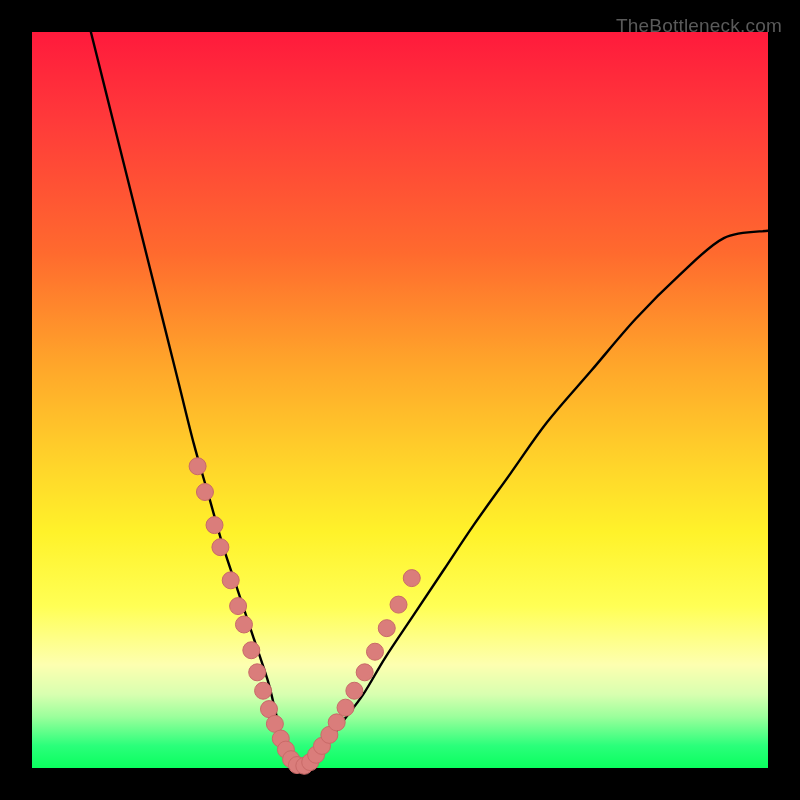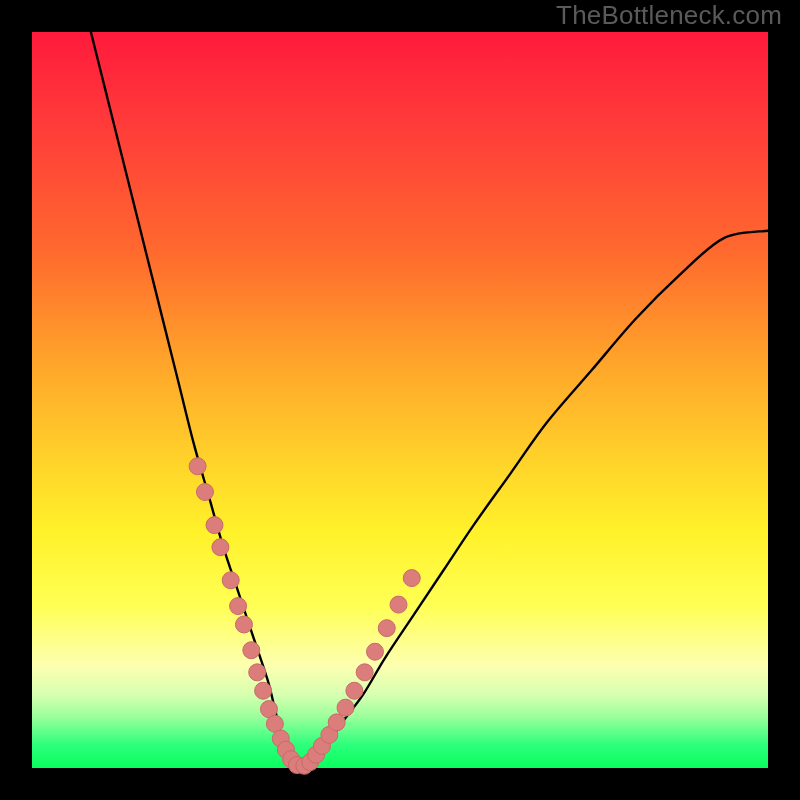--- a/index.html
+++ b/index.html
@@ -36,24 +36,24 @@
       #ffff55 78%,
       #fdffb0 86%,
       #d8ffb0 90%,
       #9cff9c 93%,
       #2aff7a 97%,
       #0aff5e 100%
     );
   }
   .watermark {
     position: absolute;
-    top: 0;
+    top: 15px;
     right: 18px;
     color: #5a5a5a;
-    font-size: 26px;
+    font-size: 19px;
     font-weight: 500;
     letter-spacing: 0.2px;
     user-select: none;
   }
   svg.overlay {
     position: absolute;
     top: 0; left: 0;
     width: 736px;
     height: 736px;
     overflow: visible;

